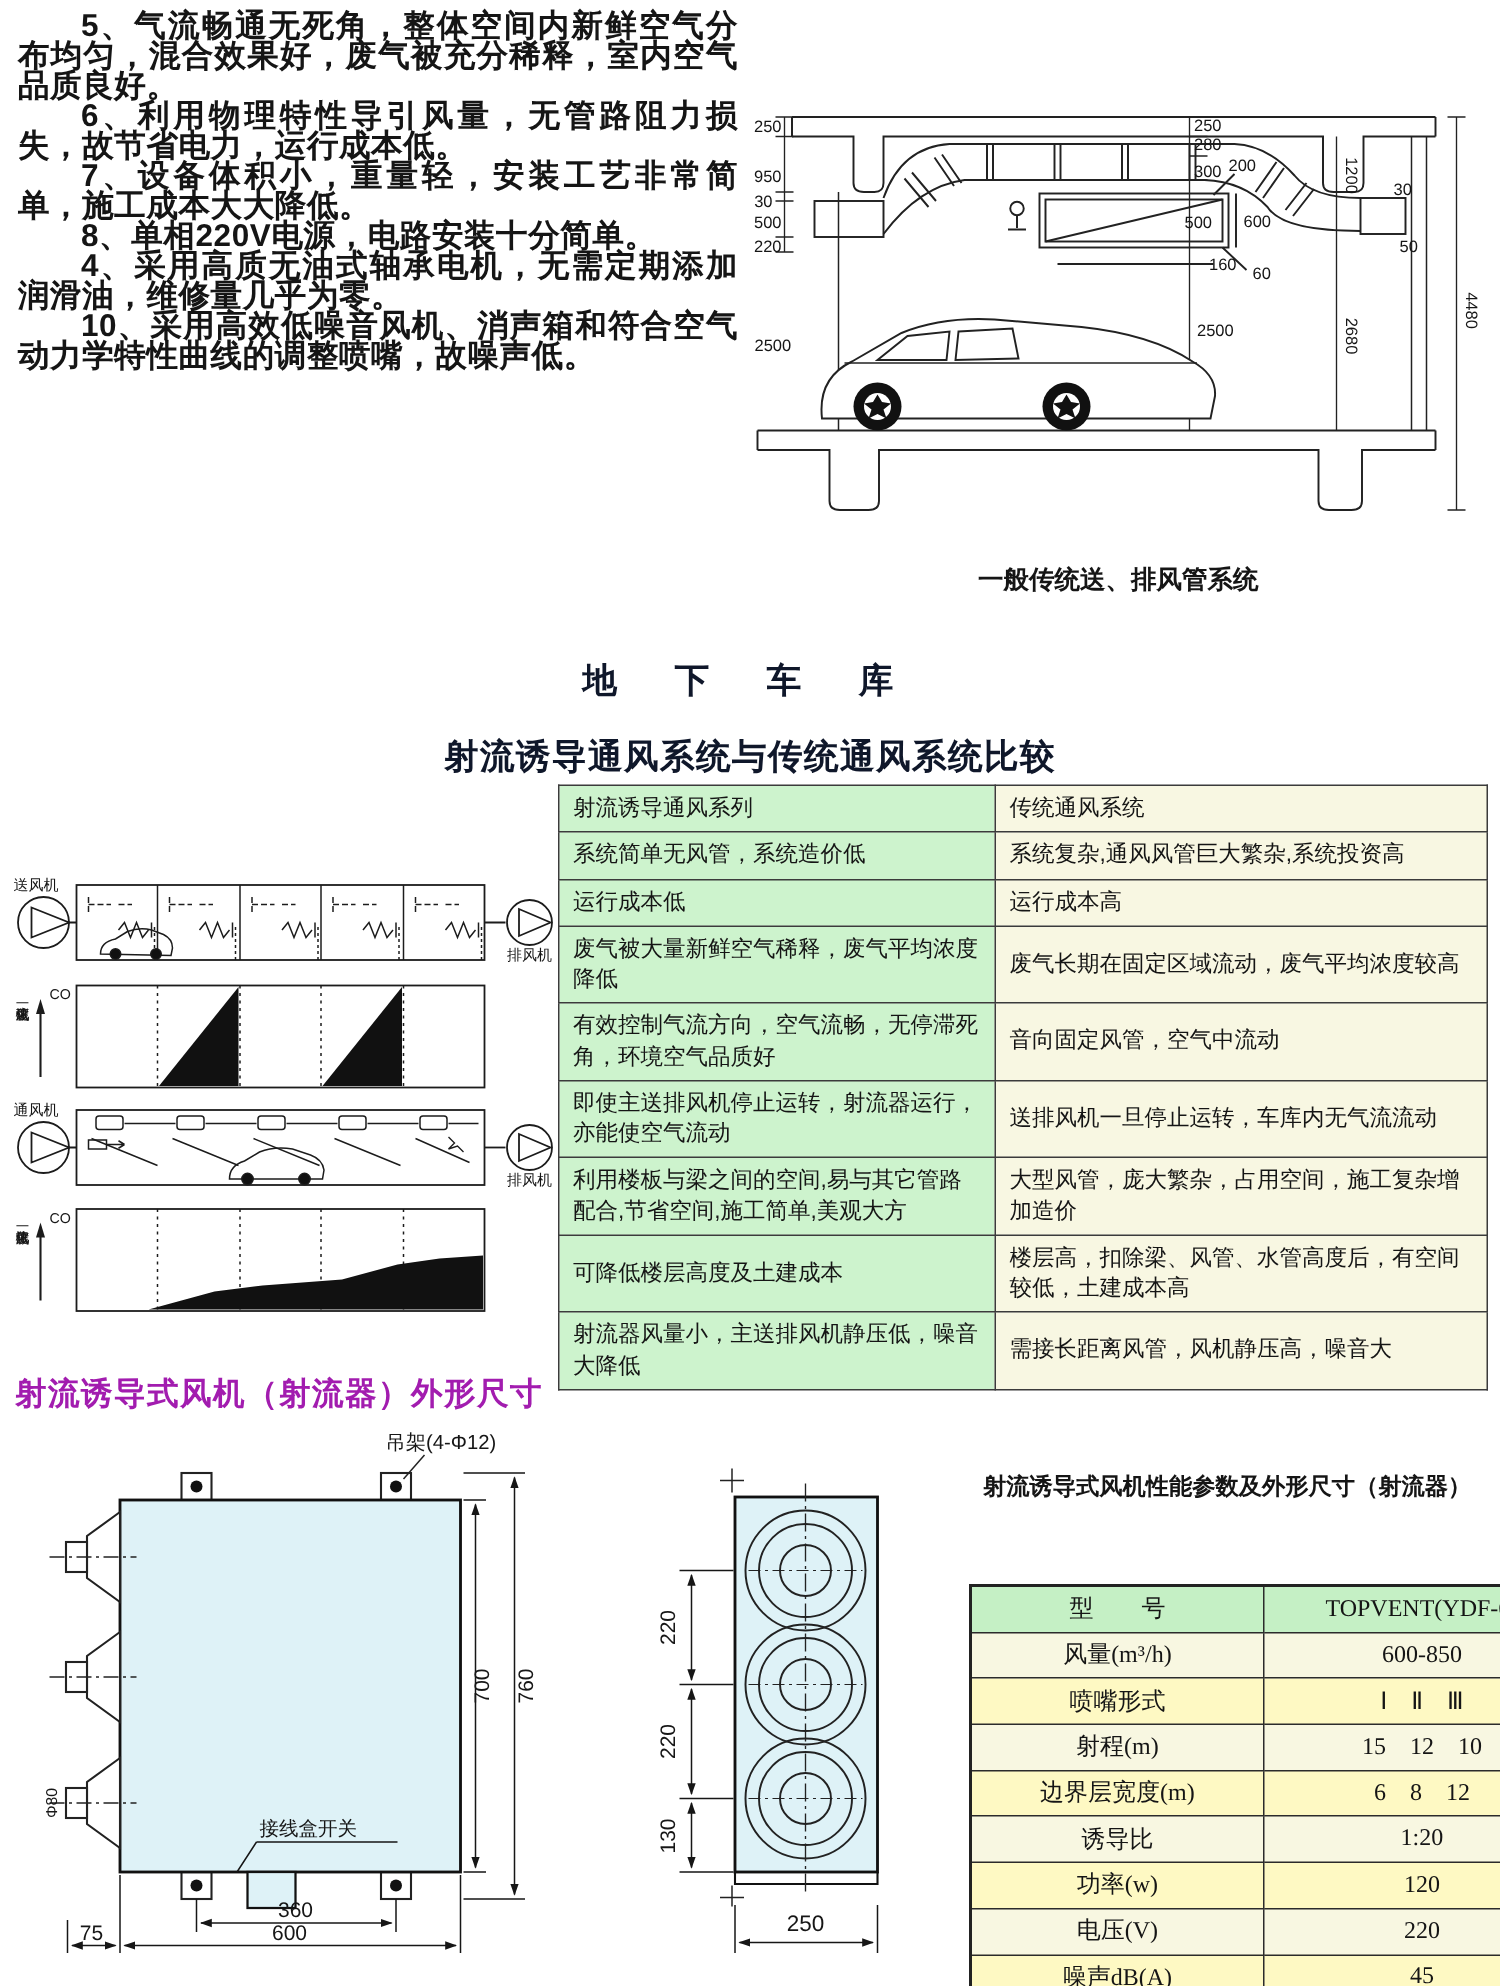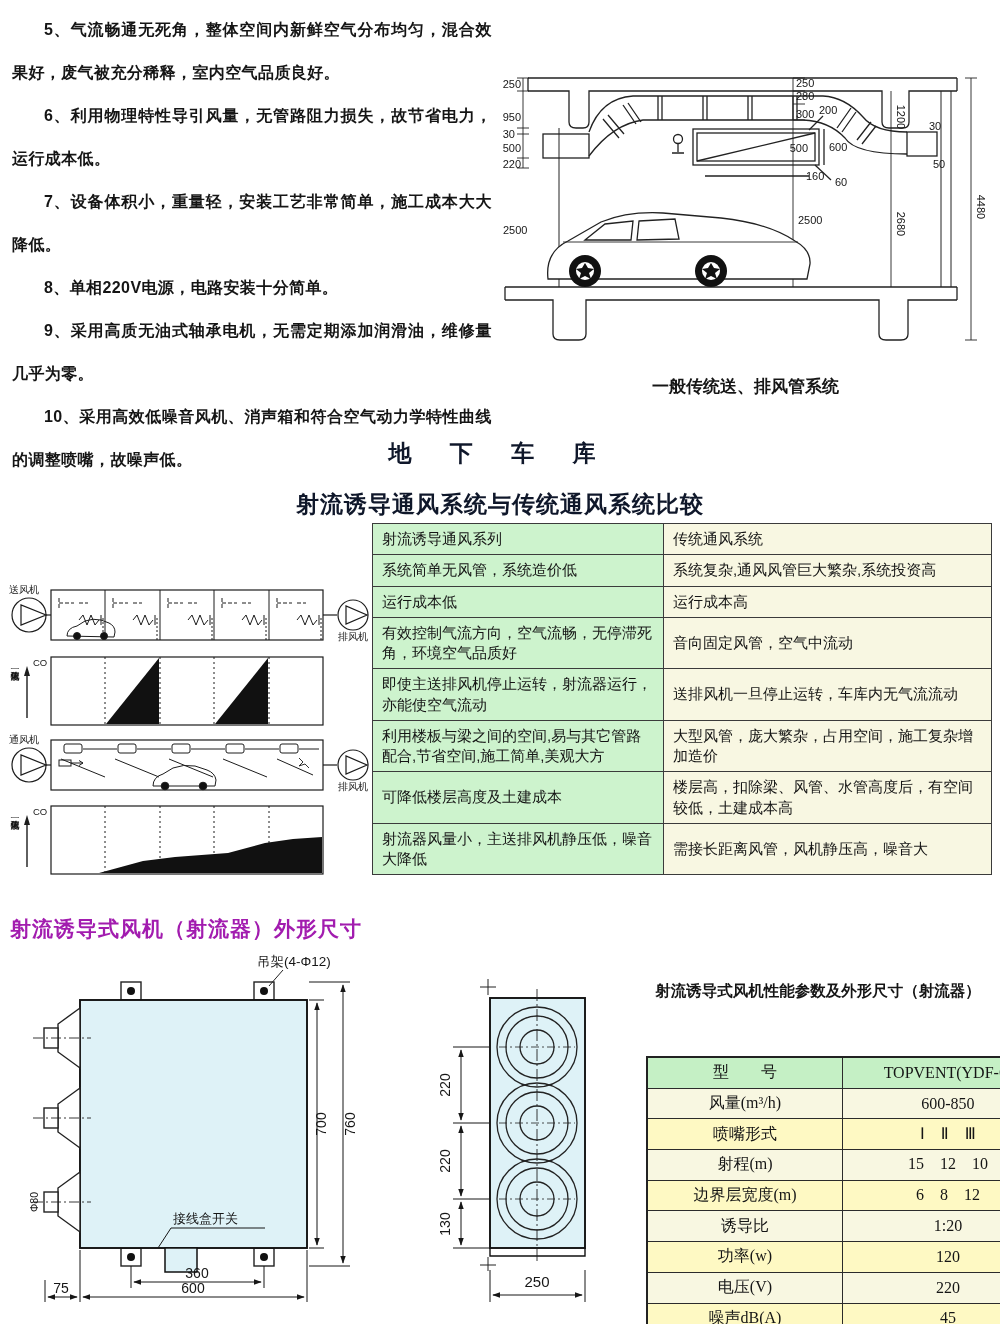--- a/index.html
+++ b/index.html
@@ -1,21 +1,21 @@
 <!DOCTYPE html>
 <html><head>
 <meta charset="utf-8">
 <style>
   html,body { margin:0; padding:0; background:#ffffff; }
   .page { position:relative; width:1000px; height:1324px; background:#fff;
           font-family:"Liberation Sans","DejaVu Sans",sans-serif; color:#151515; overflow:hidden; }
 
   
   .intro { position:absolute; left:12px; top:8px; width:480px; }
-  .intro p { margin:0; text-indent:2em; font-size:16px; line-height:43px;
+  .intro p { margin:0; text-indent:2em; font-size:21px; line-height:20px;
              text-align:justify; letter-spacing:0.4px; font-weight:600; }
 
   
   .top-diagram { position:absolute; left:493px; top:72px; width:505px; height:302px; }
   .top-caption { position:absolute; left:493px; top:375px; width:505px; text-align:center;
                  font-size:17px; font-weight:600; }
 
   
   .heading { position:absolute; left:0; top:438px; width:1000px; text-align:center;
              color:#0f172a; font-weight:bold; }
@@ -58,21 +58,21 @@
 </head>
 <body>
 
 <div class="page">
 
   <div class="intro">
     <p>5、气流畅通无死角，整体空间内新鲜空气分布均匀，混合效果好，废气被充分稀释，室内空气品质良好。</p>
     <p>6、利用物理特性导引风量，无管路阻力损失，故节省电力，运行成本低。</p>
     <p>7、设备体积小，重量轻，安装工艺非常简单，施工成本大大降低。</p>
     <p>8、单相220V电源，电路安装十分简单。</p>
-    <p>9、采用高质无油式轴承电机，无需定期添加润滑油，维修量几乎为零。</p>
+    <p>4、采用高质无油式轴承电机，无需定期添加润滑油，维修量几乎为零。</p>
     <p>10、采用高效低噪音风机、消声箱和符合空气动力学特性曲线的调整喷嘴，故噪声低。</p>
   </div>
 
   <svg class="top-diagram" viewBox="0 0 505 302">
     <g stroke="#222" stroke-width="1.3" fill="none">
 
       <path d="M35,6 H464 M35,6 V19 M464,6 V19"></path>
       <path d="M35,19 H76 V50 Q76,56 83,56 H90 Q96,56 96,50 V19 H389 V50 Q389,56 396,56 H410 Q416,56 416,50 V19 H464"></path>
 
       <path d="M96,60 Q108,26 140,24 H330 Q352,25 370,45 Q382,60 414,60"></path>
@@ -247,20 +247,24 @@
           <td class="g">射流诱导通风系列</td>
           <td class="y">传统通风系统</td>
         </tr>
     <tr>
           <td class="g">系统简单无风管，系统造价低</td>
           <td class="y">系统复杂,通风风管巨大繁杂,系统投资高</td>
         </tr>
     <tr>
           <td class="g">运行成本低</td>
           <td class="y">运行成本高</td>
+        </tr>
+    <tr>
+          <td class="g">废气被大量新鲜空气稀释，废气平均浓度降低</td>
+          <td class="y">废气长期在固定区域流动，废气平均浓度较高</td>
         </tr>
     <tr>
           <td class="g">有效控制气流方向，空气流畅，无停滞死角，环境空气品质好</td>
           <td class="y">音向固定风管，空气中流动</td>
         </tr>
     <tr>
           <td class="g">即使主送排风机停止运转，射流器运行，亦能使空气流动</td>
           <td class="y">送排风机一旦停止运转，车库内无气流流动</td>
         </tr>
     <tr>

